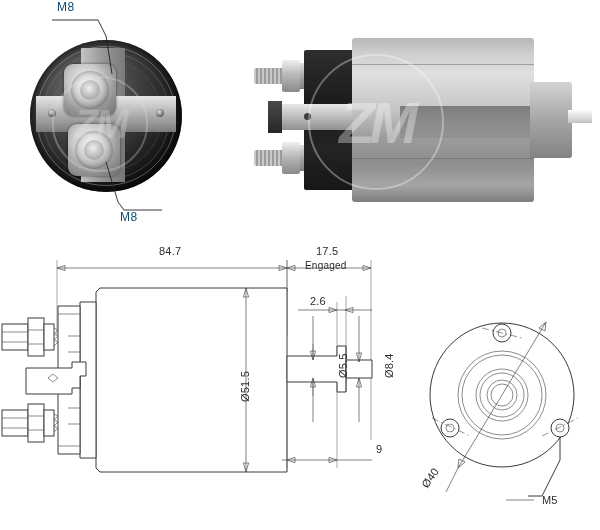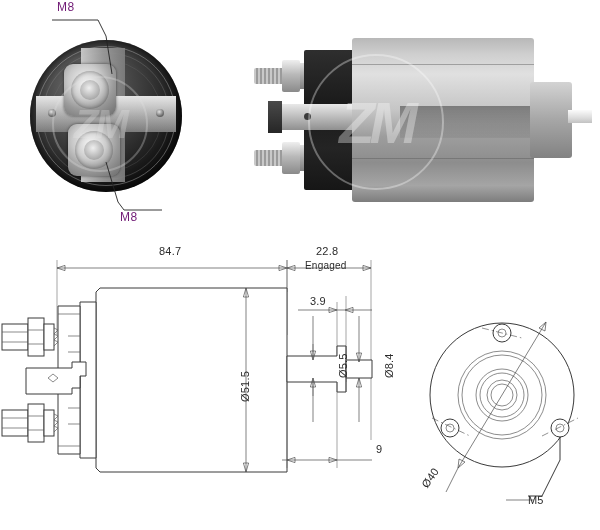--- a/index.html
+++ b/index.html
@@ -19,21 +19,21 @@
     font-size:11px;
     color:#2b2b2b;
     letter-spacing:.2px;
     white-space:nowrap;
     font-family:"Liberation Sans", sans-serif;
   }
   .dimtxt.small{font-size:10px;}
   .rot90{transform:rotate(-90deg);transform-origin:0 0;}
   .label-callout{
     font-size:12px;
-    color:#701a75;
+    color:#0c4a6e;
     letter-spacing:.5px;
     white-space:nowrap;
   }
 
   
   .photo{position:absolute;overflow:hidden;}
 
   
   #photo-front{left:26px;top:36px;width:160px;height:160px;}
   .cap-outer{
@@ -313,23 +313,23 @@
 
     <line class="ln-ext" x1="287" y1="142" x2="287" y2="228"></line>
     <line class="ln-ext" x1="337" y1="142" x2="337" y2="228"></line>
     <line class="ln-dim" x1="282" y1="220" x2="337" y2="220"></line>
     <path class="ln-dim" d="M287,220 l8,-2.6 v5.2 z" fill="#4a4a4a"></path>
     <path class="ln-dim" d="M337,220 l-8,-2.6 v5.2 z" fill="#4a4a4a"></path>
     <line class="ln-dim" x1="337" y1="220" x2="372" y2="220"></line>
   </svg>
 
   <div class="abs dimtxt" style="left:159px;top:245px;">84.7</div>
-  <div class="abs dimtxt" style="left:316px;top:245px;">22.8</div>
+  <div class="abs dimtxt" style="left:316px;top:245px;">17.5</div>
   <div class="abs dimtxt small" style="left:305px;top:260px;">Engaged</div>
-  <div class="abs dimtxt" style="left:310px;top:295px;">3.9</div>
+  <div class="abs dimtxt" style="left:310px;top:295px;">2.6</div>
   <div class="abs dimtxt rot90" style="left:239px;top:402px;">Ø51.5</div>
   <div class="abs dimtxt rot90" style="left:337px;top:378px;">Ø5.5</div>
   <div class="abs dimtxt rot90" style="left:383px;top:378px;">Ø8.4</div>
   <div class="abs dimtxt" style="left:376px;top:443px;">9</div>
 
   <svg class="abs" style="left:410px;top:300px;" width="190" height="230">
 
     <circle class="ln fillw" cx="92" cy="95" r="72"></circle>
 
     <circle class="ln-thin fillw" cx="92" cy="95" r="44"></circle>
@@ -353,15 +353,15 @@
     <line class="ln-dim" x1="48" y1="168" x2="136" y2="22"></line>
     <path class="ln-dim" d="M136,22 l-1,9 l-6,-3 z" fill="#4a4a4a"></path>
     <path class="ln-dim" d="M48,168 l1,-9 l6,3 z" fill="#4a4a4a"></path>
     <line class="ln-dim" x1="48" y1="168" x2="36" y2="192"></line>
 
     <path class="callout" d="M150,137 L150,160 L132,196 L118,196"></path>
     <line class="ln-dim" x1="96" y1="200" x2="124" y2="200"></line>
   </svg>
 
   <div class="abs dimtxt" style="left:419px;top:483px;transform:rotate(-55deg);transform-origin:0 0;">Ø40</div>
-  <div class="abs dimtxt" style="left:528px;top:494px;">M5</div>
+  <div class="abs dimtxt" style="left:542px;top:494px;">M5</div>
 
 </div>
 
 </body></html>

